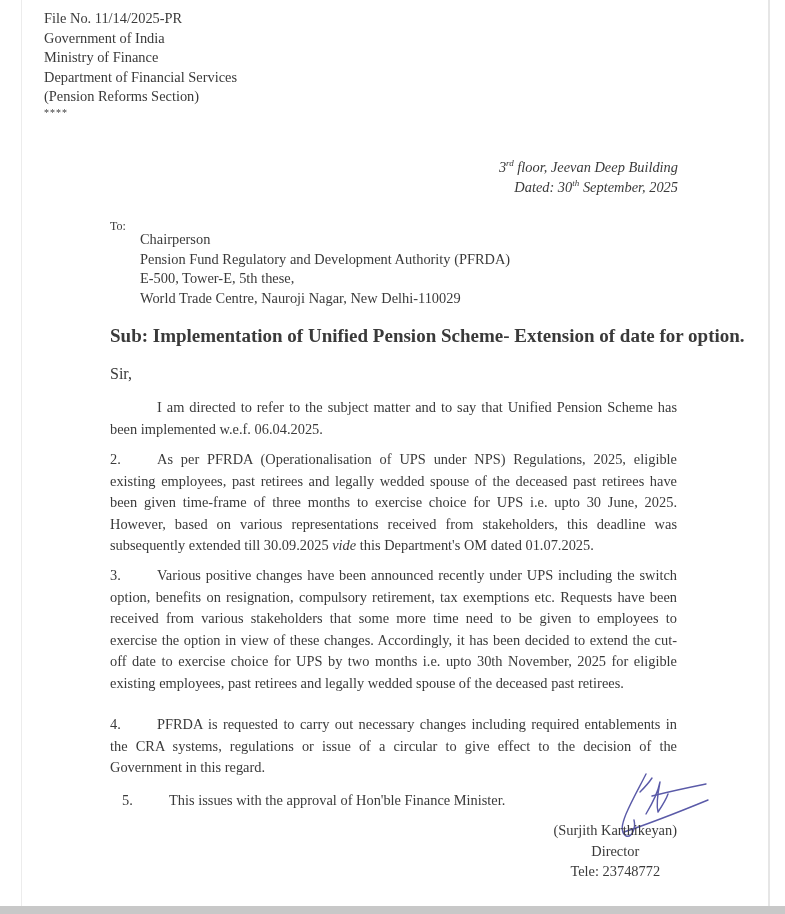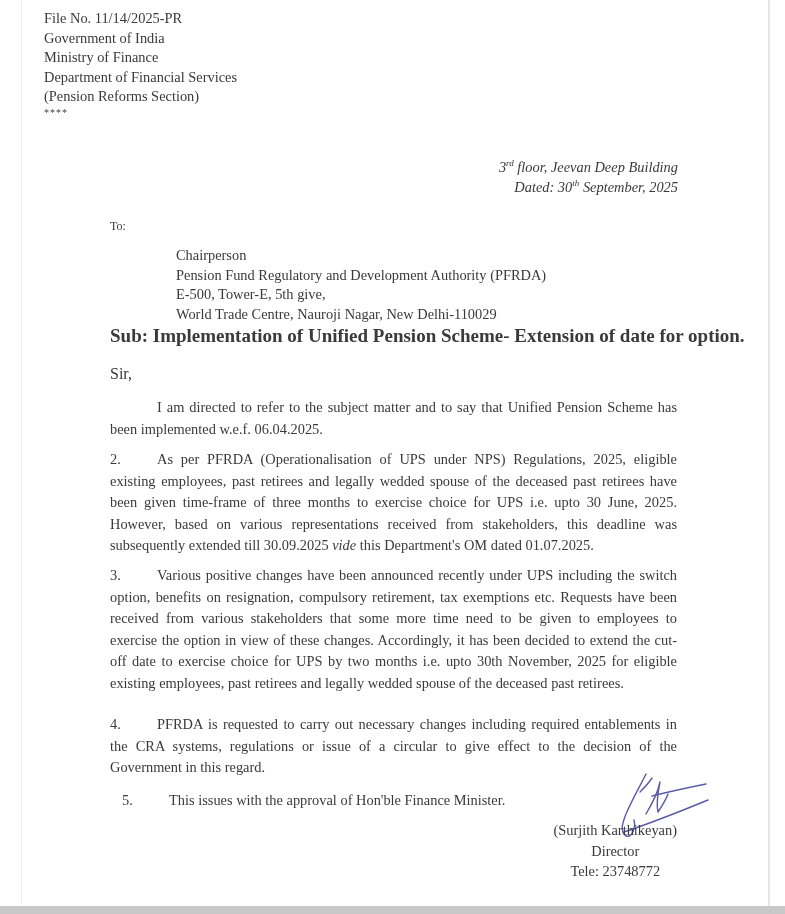--- a/index.html
+++ b/index.html
@@ -14,21 +14,21 @@
     .bottom-bar { position: absolute; left: 0; top: 906px; width: 785px; height: 8px; background: #c8c8c8; }
 
     .header-block { position: absolute; left: 0; width: 785px; top: 9px; text-align: left; font-size: 14.4px; line-height: 19.5px; padding-left: 24px; }
     .header-block div { padding-left: 20px; }
     .stars { font-size: 10px; line-height: 12px; letter-spacing: 1px; }
 
     .address-block { position: absolute; right: 107px; top: 158px; text-align: right; font-style: italic; font-size: 14.4px; line-height: 19.5px; }
     sup { font-size: 9px; line-height: 0; }
 
     .to-label { position: absolute; left: 110px; top: 219px; font-size: 12px; }
-    .addressee { position: absolute; left: 140px; top: 246px; font-size: 14.4px; line-height: 19.5px; margin-left: 36px; }
+    .addressee { position: absolute; left: 140px; top: 230px; font-size: 14.4px; line-height: 19.5px; }
 
     .subject { position: absolute; left: 110px; top: 325px; font-size: 19px; font-weight: bold; }
     .salutation { position: absolute; left: 110px; top: 365px; font-size: 16px; }
 
     .para { position: absolute; left: 110px; width: 567px; font-size: 14.4px; line-height: 21.5px; text-align: justify; }
     .para .num { display: inline-block; width: 47px; }
     .para .indent { display: inline-block; width: 47px; }
     .p1 { top: 397px; }
     .p2 { top: 449px; }
     .p3 { top: 565px; }
@@ -56,21 +56,21 @@
 
 <div class="address-block">
   <div><span>3</span><sup>rd</sup><span> floor, Jeevan Deep Building</span></div>
   <div><span>Dated: 30</span><sup>th</sup><span> September, 2025</span></div>
 </div>
 
 <div class="to-label">To:</div>
 <div class="addressee">
   <div>Chairperson</div>
   <div>Pension Fund Regulatory and Development Authority (PFRDA)</div>
-  <div>E-500, Tower-E, 5th give,</div>
+  <div>E-500, Tower-E, 5th these,</div>
   <div>World Trade Centre, Nauroji Nagar, New Delhi-110029</div>
 </div>
 
 <div class="subject">Sub: Implementation of Unified Pension Scheme- Extension of date for option.</div>
 <div class="salutation">Sir,</div>
 
 <div class="para p1"><span class="indent"></span><span>I am directed to refer to the subject matter and to say that Unified Pension Scheme has been implemented w.e.f. 06.04.2025.</span></div>
 
 <div class="para p2"><span class="num">2.</span><span>As per PFRDA (Operationalisation of UPS under NPS) Regulations, 2025, eligible existing employees, past retirees and legally wedded spouse of the deceased past retirees have been given time-frame of three months to exercise choice for UPS i.e. upto 30 June, 2025. However, based on various representations received from stakeholders, this deadline was subsequently extended till 30.09.2025 </span><em>vide</em><span> this Department's OM dated 01.07.2025.</span></div>
 

